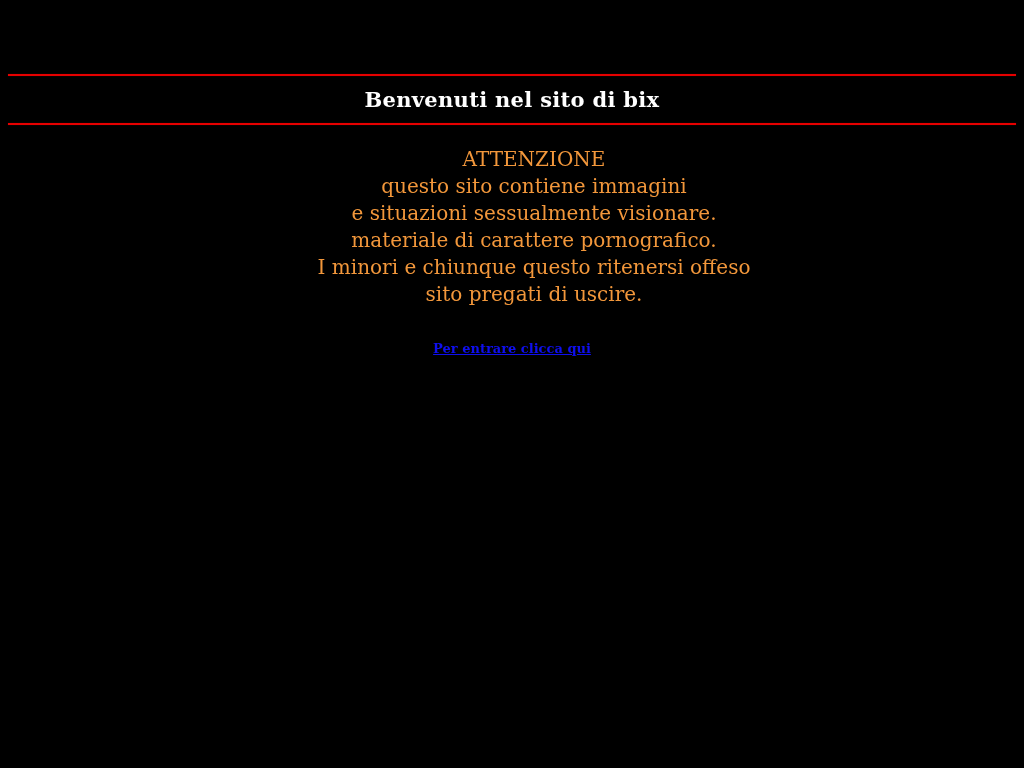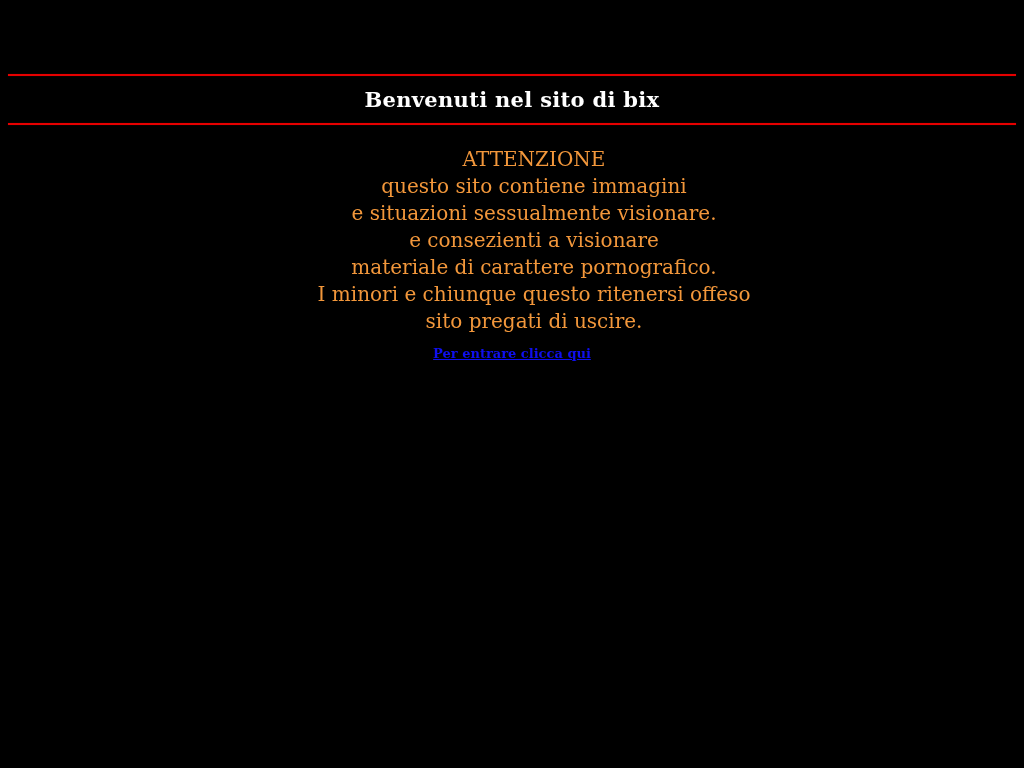--- a/index.html
+++ b/index.html
@@ -43,21 +43,21 @@
     margin-top: 21px;
     color: #f2973b;
     font-size: 20px;
     line-height: 27px;
     padding-left: 44px;
   }
   .warning-line {
     white-space: pre;
   }
   .enter-row {
-    margin-top: 8px;
+    margin-top: 30px;
   }
   a.enter-link {
     color: #0f0fee;
     font-size: 13px;
     font-weight: bold;
     text-decoration: underline;
     cursor: pointer;
   }
 </style>
 </head>
@@ -72,21 +72,20 @@
   <div class="title-band">
     <span class="site-title">Benvenuti nel sito di bix</span>
   </div>
 
   <hr class="red-rule">
 
   <div class="warning-block">
     <div class="warning-line">ATTENZIONE</div>
     <div class="warning-line">questo sito contiene immagini</div>
     <div class="warning-line">e situazioni sessualmente visionare.</div>
-    <div class="warning-line">e consezienti a visionare</div>
     <div class="warning-line">materiale di carattere pornografico.</div>
     <div class="warning-line">I minori e chiunque questo ritenersi offeso</div>
     <div class="warning-line">sito pregati di uscire.</div>
   </div>
 
   <div class="enter-row">
     <a class="enter-link" href="#">Per entrare clicca qui</a>
   </div>
 
 </div>

